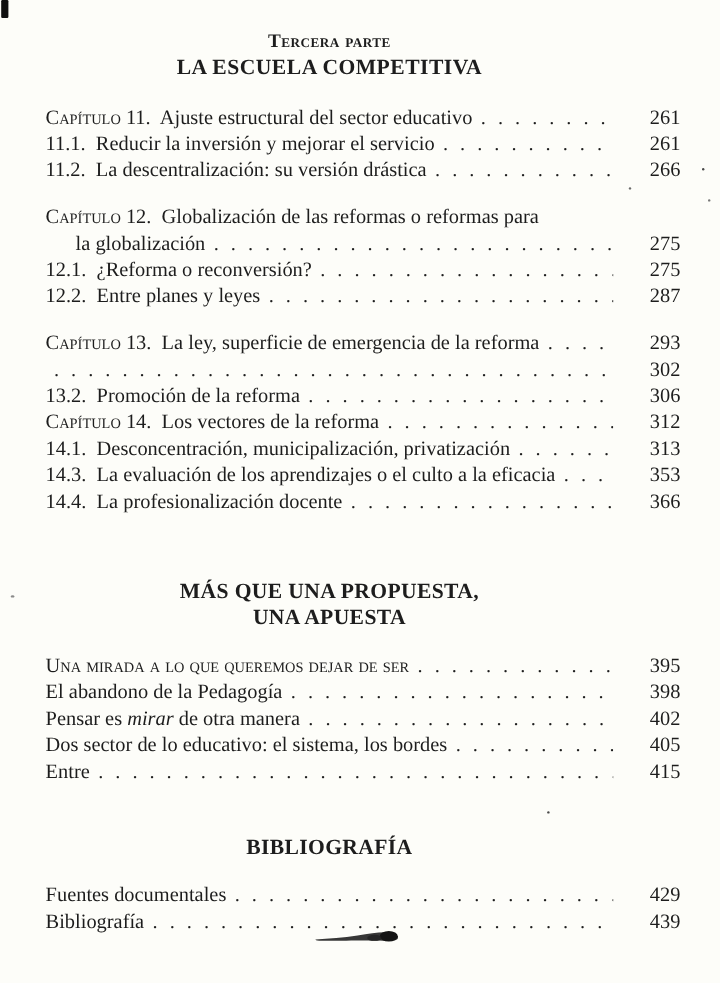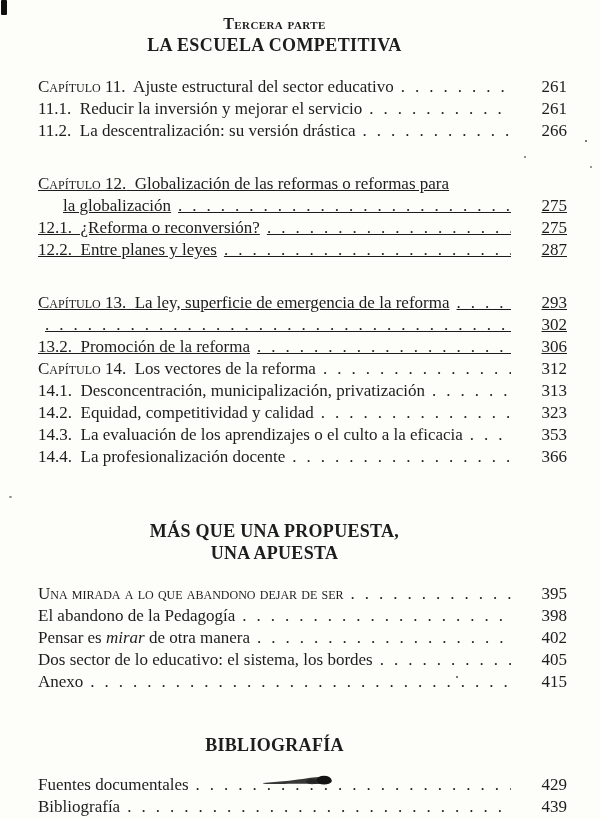--- a/index.html
+++ b/index.html
@@ -6,21 +6,21 @@
   body{
     width:600px;height:819px;
     background:#fdfdf9;
     font-family:"Liberation Serif","DejaVu Serif",serif;
     color:#1d1d1d;
     overflow:hidden;
   }
   .page{
     position:relative;
     width:600px;height:819px;
-    padding:14px 33px 0 38px;
+    padding:25px 33px 0 38px;
     box-sizing:border-box;
   }
   
   .center-head{
     text-align:center;
     margin-right:56px; 
     font-weight:bold;
   }
   .part-label{
     font-variant:small-caps;
@@ -33,21 +33,21 @@
     line-height:22px;
     letter-spacing:.4px;
   }
   .sec-head{
     font-size:18px;
     line-height:22px;
     letter-spacing:.3px;
   }
   
   .block{margin:0;}
-  .m20{margin-top:20px;} .m17{margin-top:31px;text-decoration:underline;} .m12{}
+  .m20{margin-top:20px;} .m17{margin-top:17px;} .m12{}
   .m34{margin-top:52px;} .m19{margin-top:19px;} .m41{margin-top:41px;} .m18{margin-top:18px;}
   .row{
     display:flex;
     align-items:center;
     line-height:22px;
     font-size:17px;
   }
   .lbl{flex:0 0 auto; white-space:pre;}
   .lbl.indent{padding-left:25px;}
   .sc{font-variant:small-caps;}
@@ -151,42 +151,37 @@
       <span class="lbl"><span class="sc">Capítulo 14.</span><span>  Los vectores de la reforma</span></span>
       <span class="leader"></span>
       <span class="pg">312</span>
     </div>
     <div class="row">
       <span class="lbl">14.1.  Desconcentración, municipalización, privatización</span>
       <span class="leader"></span>
       <span class="pg">313</span>
     </div>
     <div class="row">
-      <span class="lbl">14.2.  Equidad, competitividad y calidad</span>
-      <span class="leader"></span>
-      <span class="pg">323</span>
-    </div>
-    <div class="row">
       <span class="lbl">14.3.  La evaluación de los aprendizajes o el culto a la eficacia</span>
       <span class="leader"></span>
       <span class="pg">353</span>
     </div>
     <div class="row">
       <span class="lbl">14.4.  La profesionalización docente</span>
       <span class="leader"></span>
       <span class="pg">366</span>
     </div>
   </div>
 
   <div class="center-head sec-head m34">MÁS QUE UNA PROPUESTA,</div>
   <div class="center-head sec-head">UNA APUESTA</div>
 
   <div class="block m19">
     <div class="row">
-      <span class="lbl sc">Una mirada a lo que abandono dejar de ser</span>
+      <span class="lbl sc">Una mirada a lo que queremos dejar de ser</span>
       <span class="leader"></span>
       <span class="pg">395</span>
     </div>
     <div class="row">
       <span class="lbl">El abandono de la Pedagogía</span>
       <span class="leader"></span>
       <span class="pg">398</span>
     </div>
     <div class="row">
       <span class="lbl"><span>Pensar es </span><i>mirar</i><span> de otra manera</span></span>
@@ -195,21 +190,21 @@
     </div>
     <div class="row">
       <span class="lbl">Dos sector de lo educativo: el sistema, los bordes</span>
       <span class="leader"></span>
       <span class="pg">405</span>
     </div>
   </div>
 
   <div class="block m12">
     <div class="row">
-      <span class="lbl">Anexo</span>
+      <span class="lbl">Entre</span>
       <span class="leader"></span>
       <span class="pg">415</span>
     </div>
   </div>
 
   <div class="center-head sec-head m41">BIBLIOGRAFÍA</div>
 
   <div class="block m18">
     <div class="row">
       <span class="lbl">Fuentes documentales</span>

